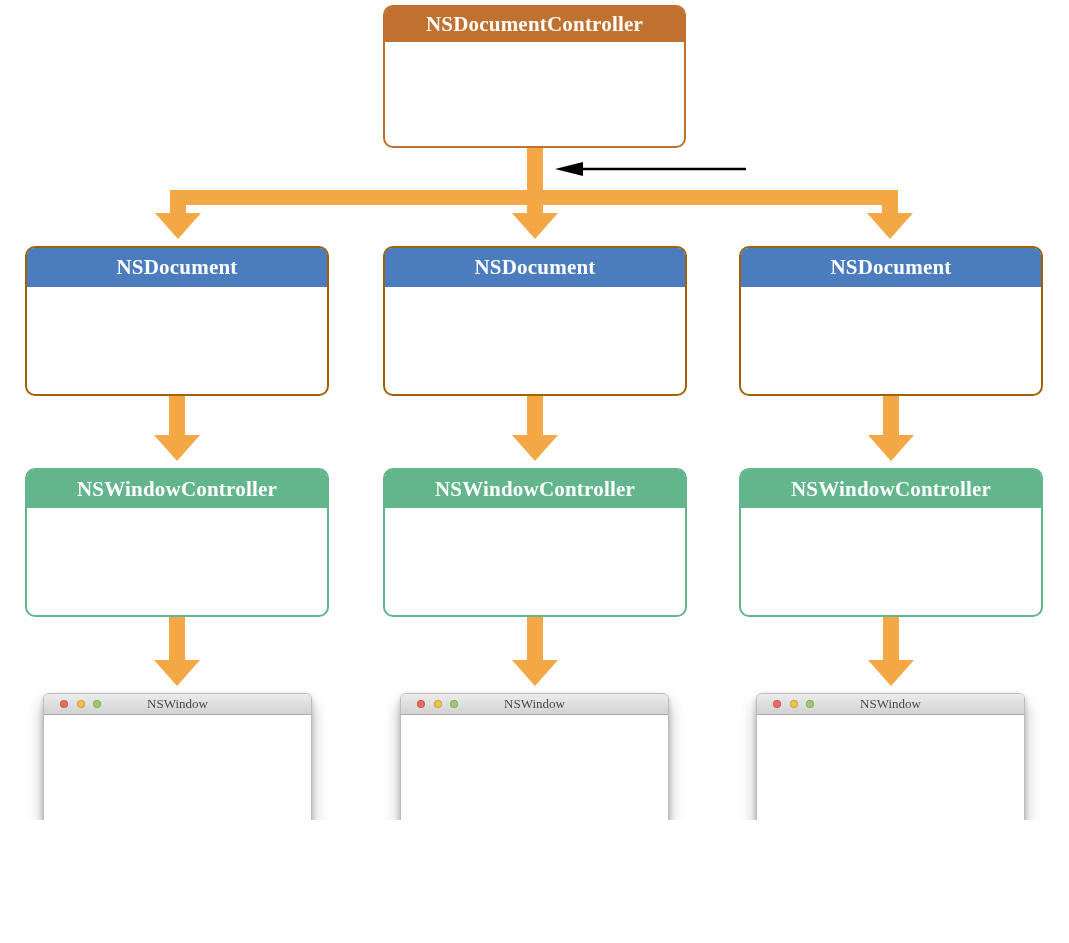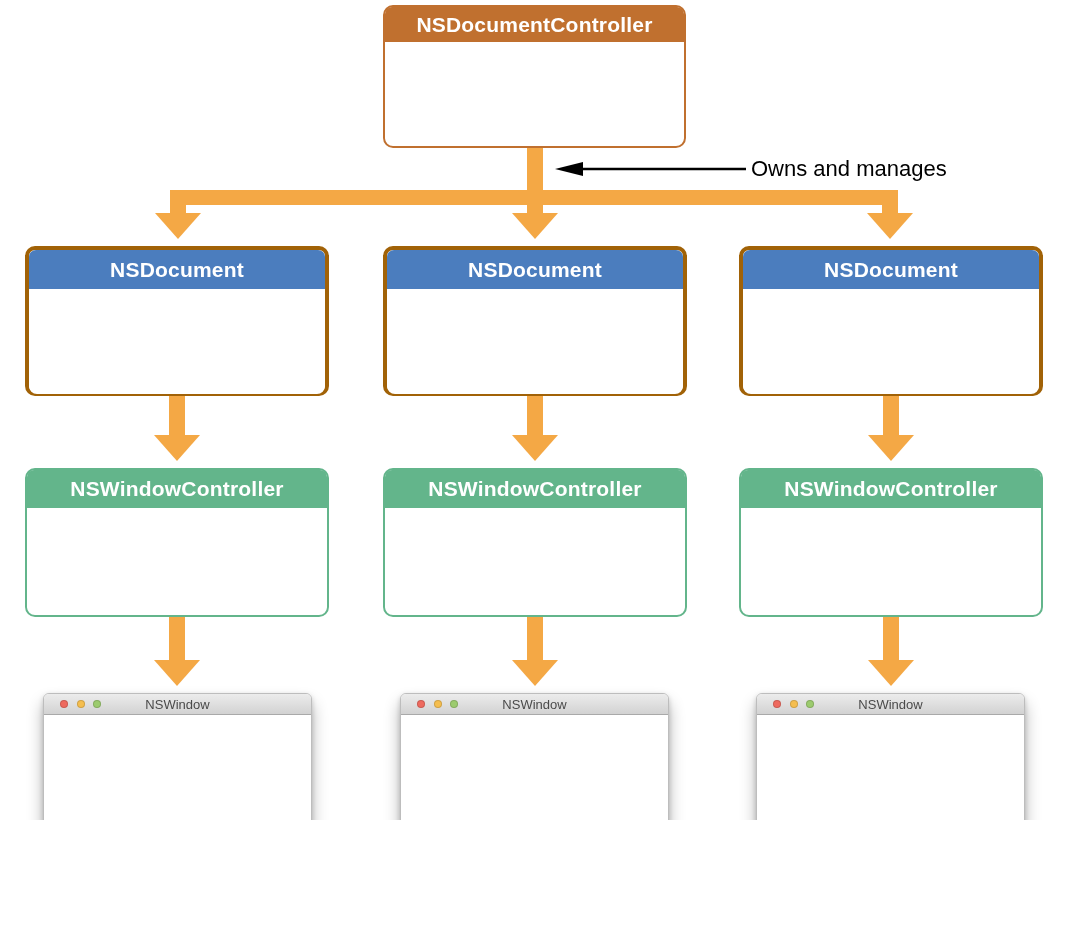--- a/index.html
+++ b/index.html
@@ -1,32 +1,32 @@
 <!DOCTYPE html>
 <html><head>
 <meta charset="utf-8">
 <style>
   html,body { margin:0; padding:0; background:#ffffff; }
   .canvas {
     position:relative; width:1069px; height:820px; background:#ffffff;
-    font-family:Liberation Sans, sans-serif; overflow:hidden;
+    font-family:Liberation Serif, serif; overflow:hidden;
   }
   .overlay { position:absolute; left:0; top:0; width:1069px; height:943px; }
 
   
   .classbox { position:absolute; box-sizing:border-box; background:#ffffff; border-radius:10px; }
   .classbox .hdr {
     display:flex; align-items:center; justify-content:center;
     color:#ffffff; font-weight:bold; font-size:21px; letter-spacing:0.2px;
     border-radius:7px 7px 0 0;
   }
   .classbox .bodyarea { background:#ffffff; border-radius:0 0 8px 8px; }
   .box-orange { border:2px solid #C0702F; }
   .box-orange .hdr { background:#C0702F; height:35px; }
-  .box-blue   { border:4px solid #a16207; }
+  .box-blue   { border:2px solid #a16207; }
   .box-blue .hdr { background:#4B7DBE; height:39px; }
   .box-green  { border:2px solid #63B58B;text-align:center; }
   .box-green .hdr { background:#63B58B; height:38px; }
 
   
   .annotation {
     position:absolute; left:751px; top:156px; font-size:22px; color:#000000;
     white-space:nowrap; line-height:26px;
   }
 
@@ -92,21 +92,20 @@
       <line x1="582" y1="169" x2="746" y2="169" stroke="#000000" stroke-width="2.5"></line>
       <polygon points="555,169 583,162 583,176" fill="#000000"></polygon>
     </g>
   </svg>
 
   <div class="classbox box-orange" style="left:383px; top:5px; width:303px; height:143px;">
     <div class="hdr">NSDocumentController</div>
     <div class="bodyarea" style="height:102px;"></div>
   </div>
 
-  <div class="annotation">Owns and manages</div>
 
   <div class="classbox box-blue" style="left:25px; top:246px; width:304px; height:150px;">
     <div class="hdr">NSDocument</div>
     <div class="bodyarea" style="height:105px;"></div>
   </div>
   <div class="classbox box-blue" style="left:383px; top:246px; width:304px; height:150px;">
     <div class="hdr">NSDocument</div>
     <div class="bodyarea" style="height:105px;"></div>
   </div>
   <div class="classbox box-blue" style="left:739px; top:246px; width:304px; height:150px;">

